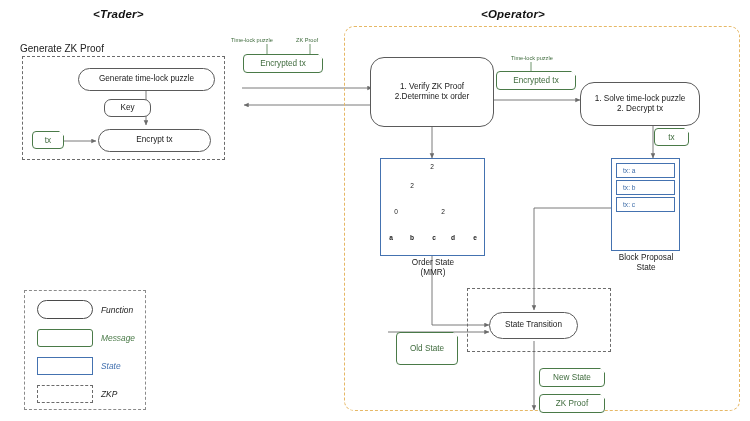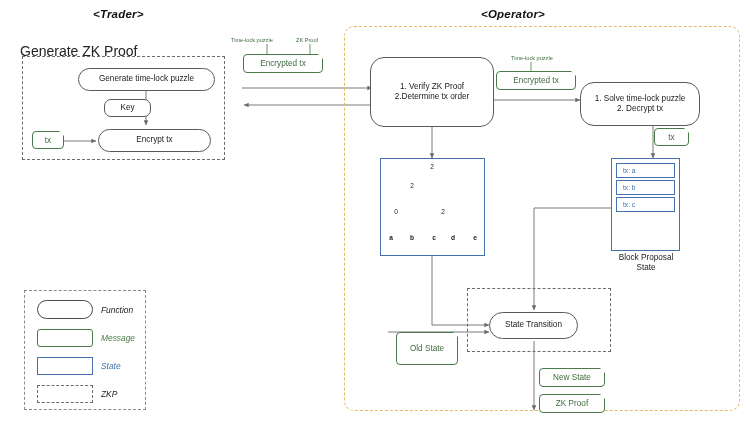--- a/index.html
+++ b/index.html
@@ -11,21 +11,21 @@
   #stage{position:absolute;left:0;top:0;width:750px;height:421px;}
   svg#canvas{position:absolute;left:0;top:0;width:750px;height:421px;}
 
   .lbl{position:absolute;white-space:nowrap;line-height:1.15;}
 
   .role-title{
     font-size:11.5px;font-weight:bold;font-style:italic;color:#111;
     letter-spacing:.2px;
   }
 
-  .grp-title{font-size:14px;color:#222;}
+  .grp-title{font-size:10px;color:#222;}
 
   .fn-box{
     position:absolute;border:1px solid #5a5a5a;border-radius:14px;
     background:#fff;display:flex;align-items:center;justify-content:center;
     text-align:center;font-size:8.2px;color:#1b1b1b;line-height:1.25;
     box-sizing:border-box;
   }
   .fn-box.small-r{border-radius:7px;}
 
   .msg-box{
@@ -204,20 +204,24 @@
   <div class="mmr-node" style="left:407px;top:182px;">2</div>
   <div class="mmr-node" style="left:391px;top:208px;">0</div>
   <div class="mmr-node" style="left:438px;top:208px;">2</div>
 
   <div class="mmr-leaf" style="left:386px;top:234px;">a</div>
   <div class="mmr-leaf" style="left:407px;top:234px;">b</div>
   <div class="mmr-leaf" style="left:429px;top:234px;">c</div>
   <div class="mmr-leaf" style="left:448px;top:234px;">d</div>
   <div class="mmr-leaf" style="left:470px;top:234px;">e</div>
 
+  <div class="state-caption" style="left:382px;top:258px;width:102px;">
+    <span style="display:block;">Order State</span>
+    <span style="display:block;">(MMR)</span>
+  </div>
 
   <div class="state-box" style="left:611px;top:158px;width:69px;height:93px;"></div>
   <div class="state-row" style="left:616px;top:163px;width:59px;height:15px;">
     <span>tx: a</span>
   </div>
   <div class="state-row" style="left:616px;top:180px;width:59px;height:15px;">
     <span>tx: b</span>
   </div>
   <div class="state-row" style="left:616px;top:197px;width:59px;height:15px;">
     <span>tx: c</span>

